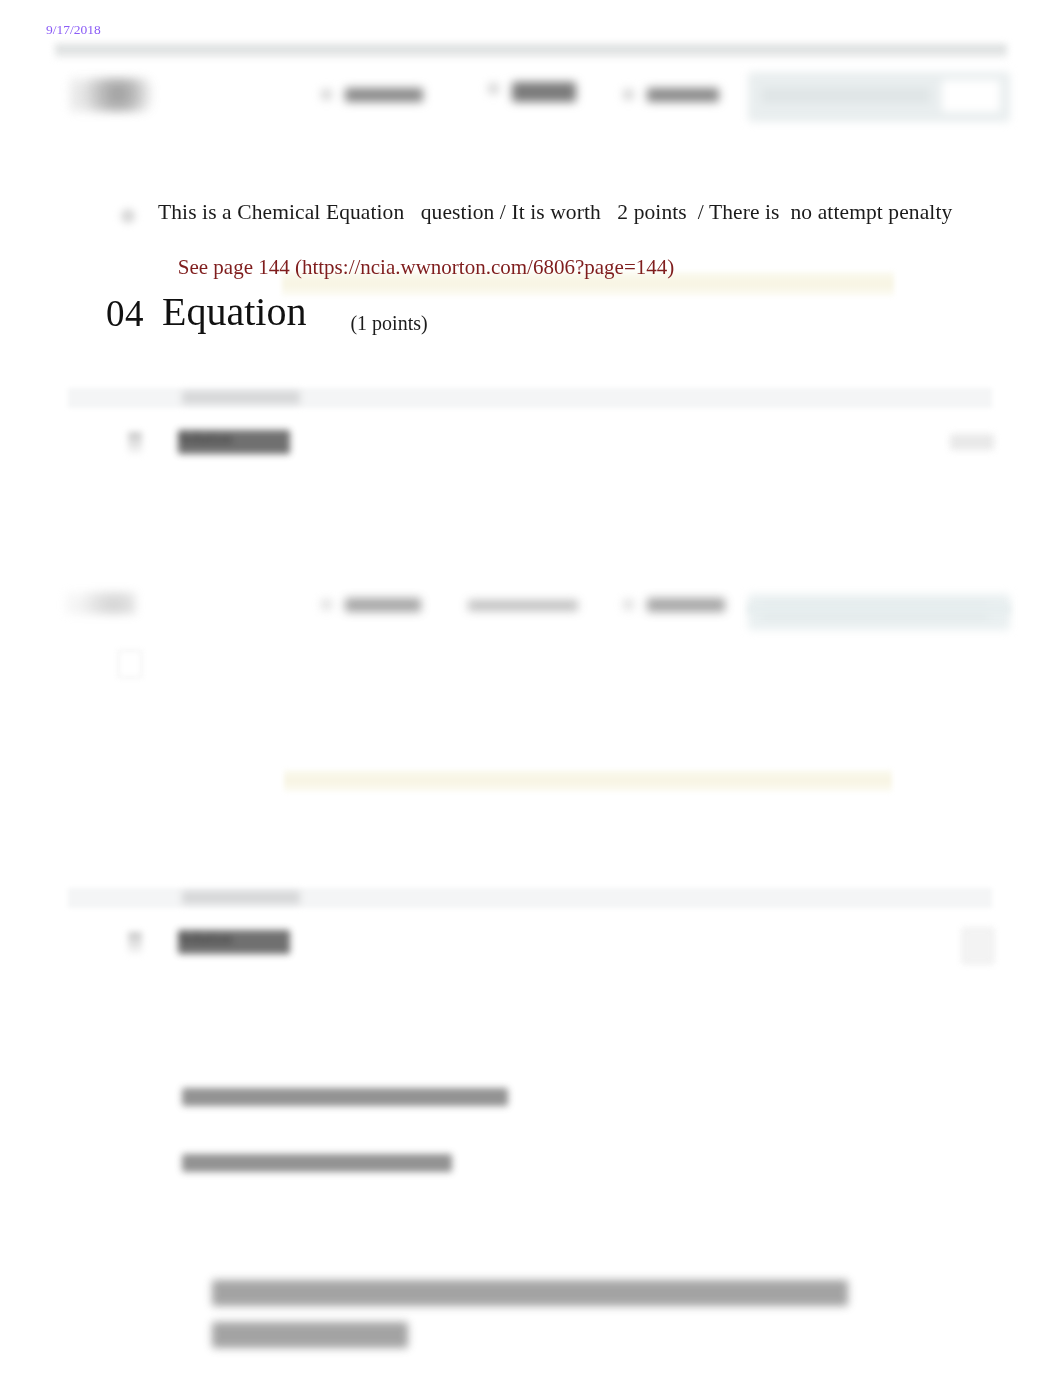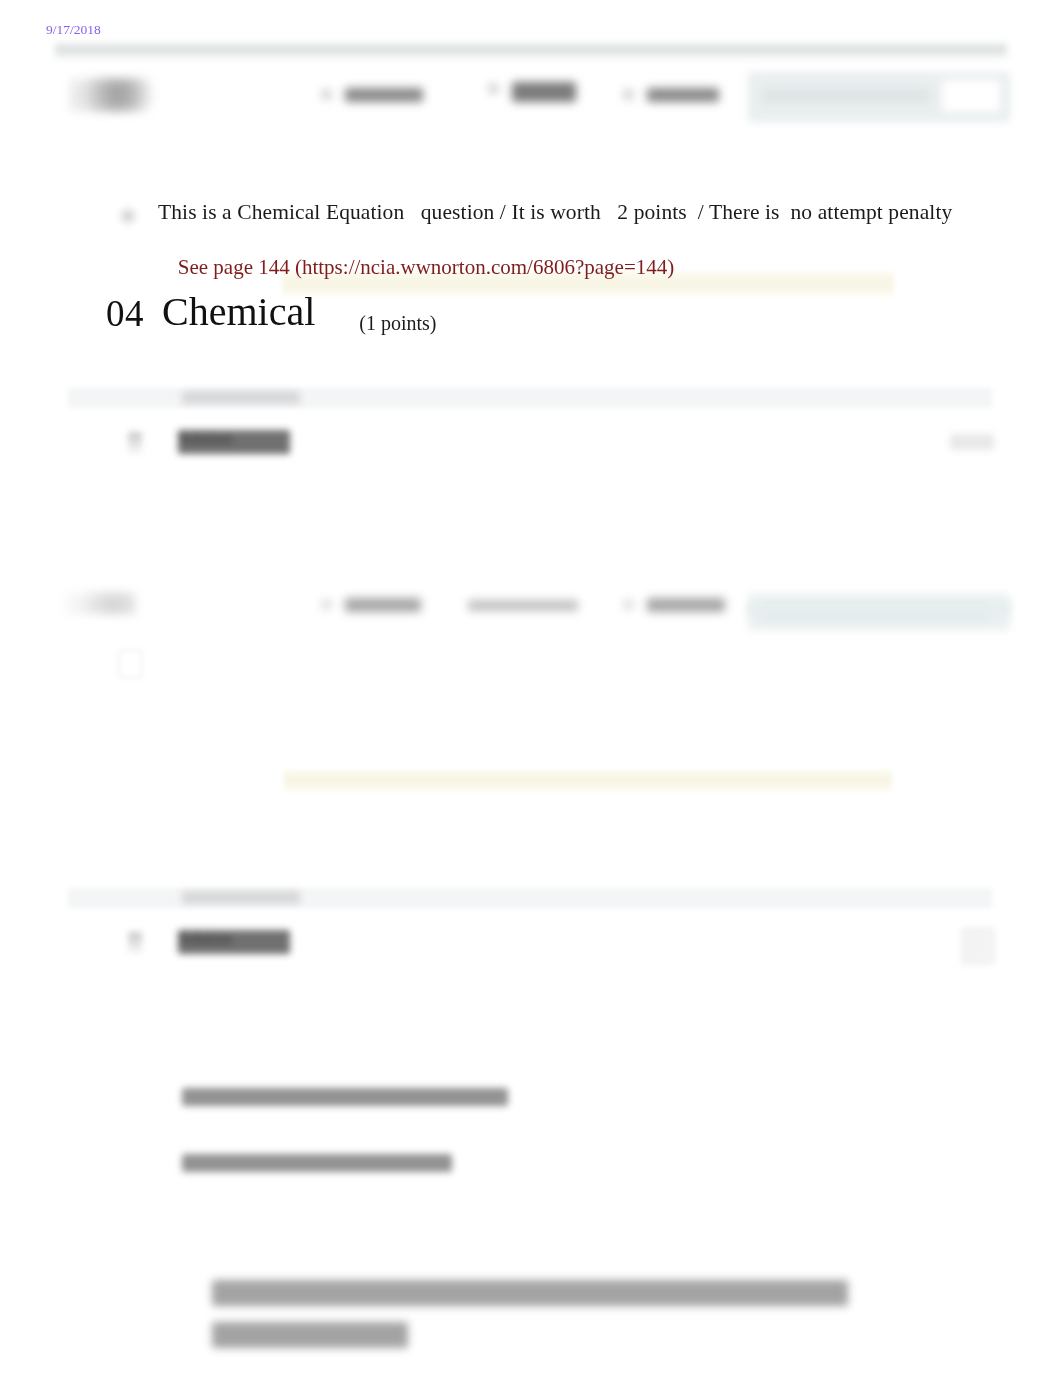--- a/index.html
+++ b/index.html
@@ -362,21 +362,21 @@
 <div class="meta-row">
   <span class="meta-marker"></span>
   <span class="meta-text">This is a Chemical Equation   question / It is worth   2 points  / There is  no attempt penalty</span>
 </div>
 
 <div class="highlight h1"></div>
 <div class="page-ref">See page 144 (https://ncia.wwnorton.com/6806?page=144)</div>
 
 <div class="question-head">
   <span class="q-number">04</span>
-  <span class="q-label">Chemical</span>
+  <span class="q-label">Equation</span>
   <span class="q-points">(1 points)</span>
 </div>
 
 <div class="section s1">
   <div class="section-band">
     <div class="section-band-label"></div>
   </div>
   <div class="section-toggle"></div>
   <div class="section-title">Solution</div>
   <div class="section-action"></div>

